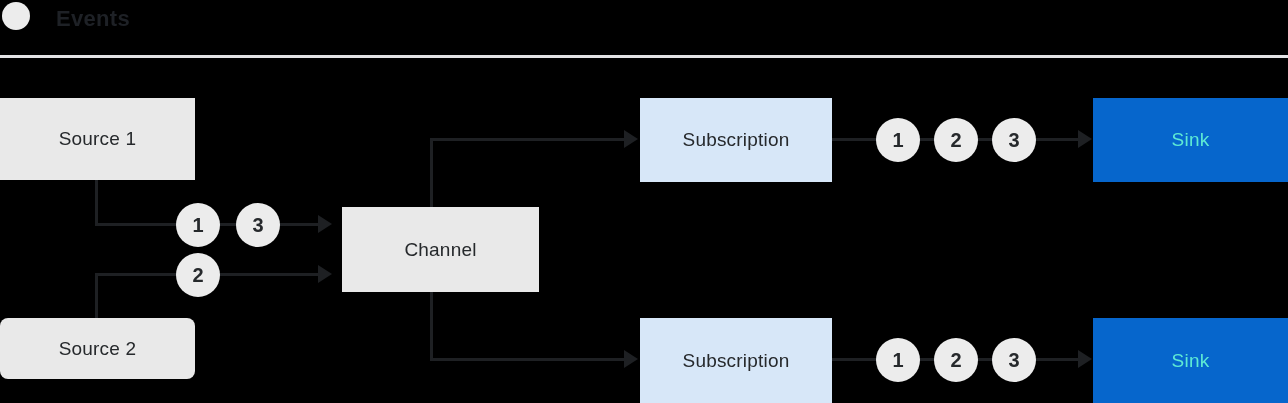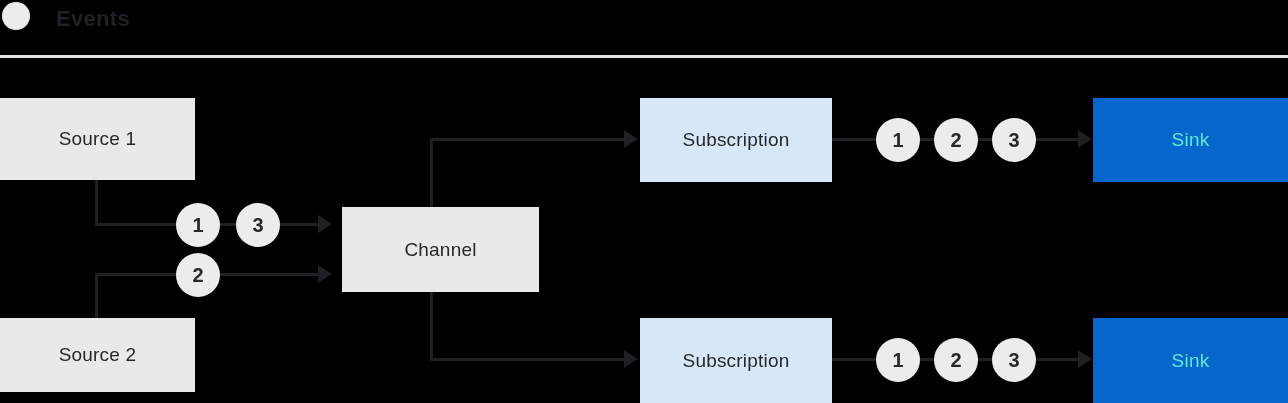--- a/index.html
+++ b/index.html
@@ -37,21 +37,21 @@
     display: flex; align-items: center; justify-content: center;
     font-size: 19px; font-weight: 500;
     color: var(--text-dark, #26292c);
     letter-spacing: 0.2px;
   }
   .node-gray  { background: var(--node-gray, #e9e9e9); }
   .node-lblue { background: var(--node-blue-light, #d7e7f8); }
   .node-blue  { background: var(--node-blue, #0666cc); color: #5eead4; }
 
   #source1 { left: 0;      top: 98px;  width: 195px; height: 82px; }
-  #source2 { left: 0;      top: 318px; width: 195px; height: 74px; }
+  #source2 { left: 0;      top: 318px; width: 195px; height: 61px; border-radius: 8px; }
   #channel { left: 333px;  top: 207px; width: 197px; height: 85px; margin-left: 9px; }
   #sub1    { left: 640px;  top: 98px;  width: 192px; height: 84px; }
   #sub2    { left: 640px;  top: 318px; width: 192px; height: 85px; }
   #sink1   { left: 1093px; top: 98px;  width: 195px; height: 84px; }
   #sink2   { left: 1093px; top: 318px; width: 195px; height: 85px; }
 
   
   .line { background: var(--line, #1e2023); }
   #s1-v      { left: 95px;  top: 180px; width: 3px;   height: 46px; }
   #s1-h      { left: 95px;  top: 223px; width: 225px; height: 3px; }

